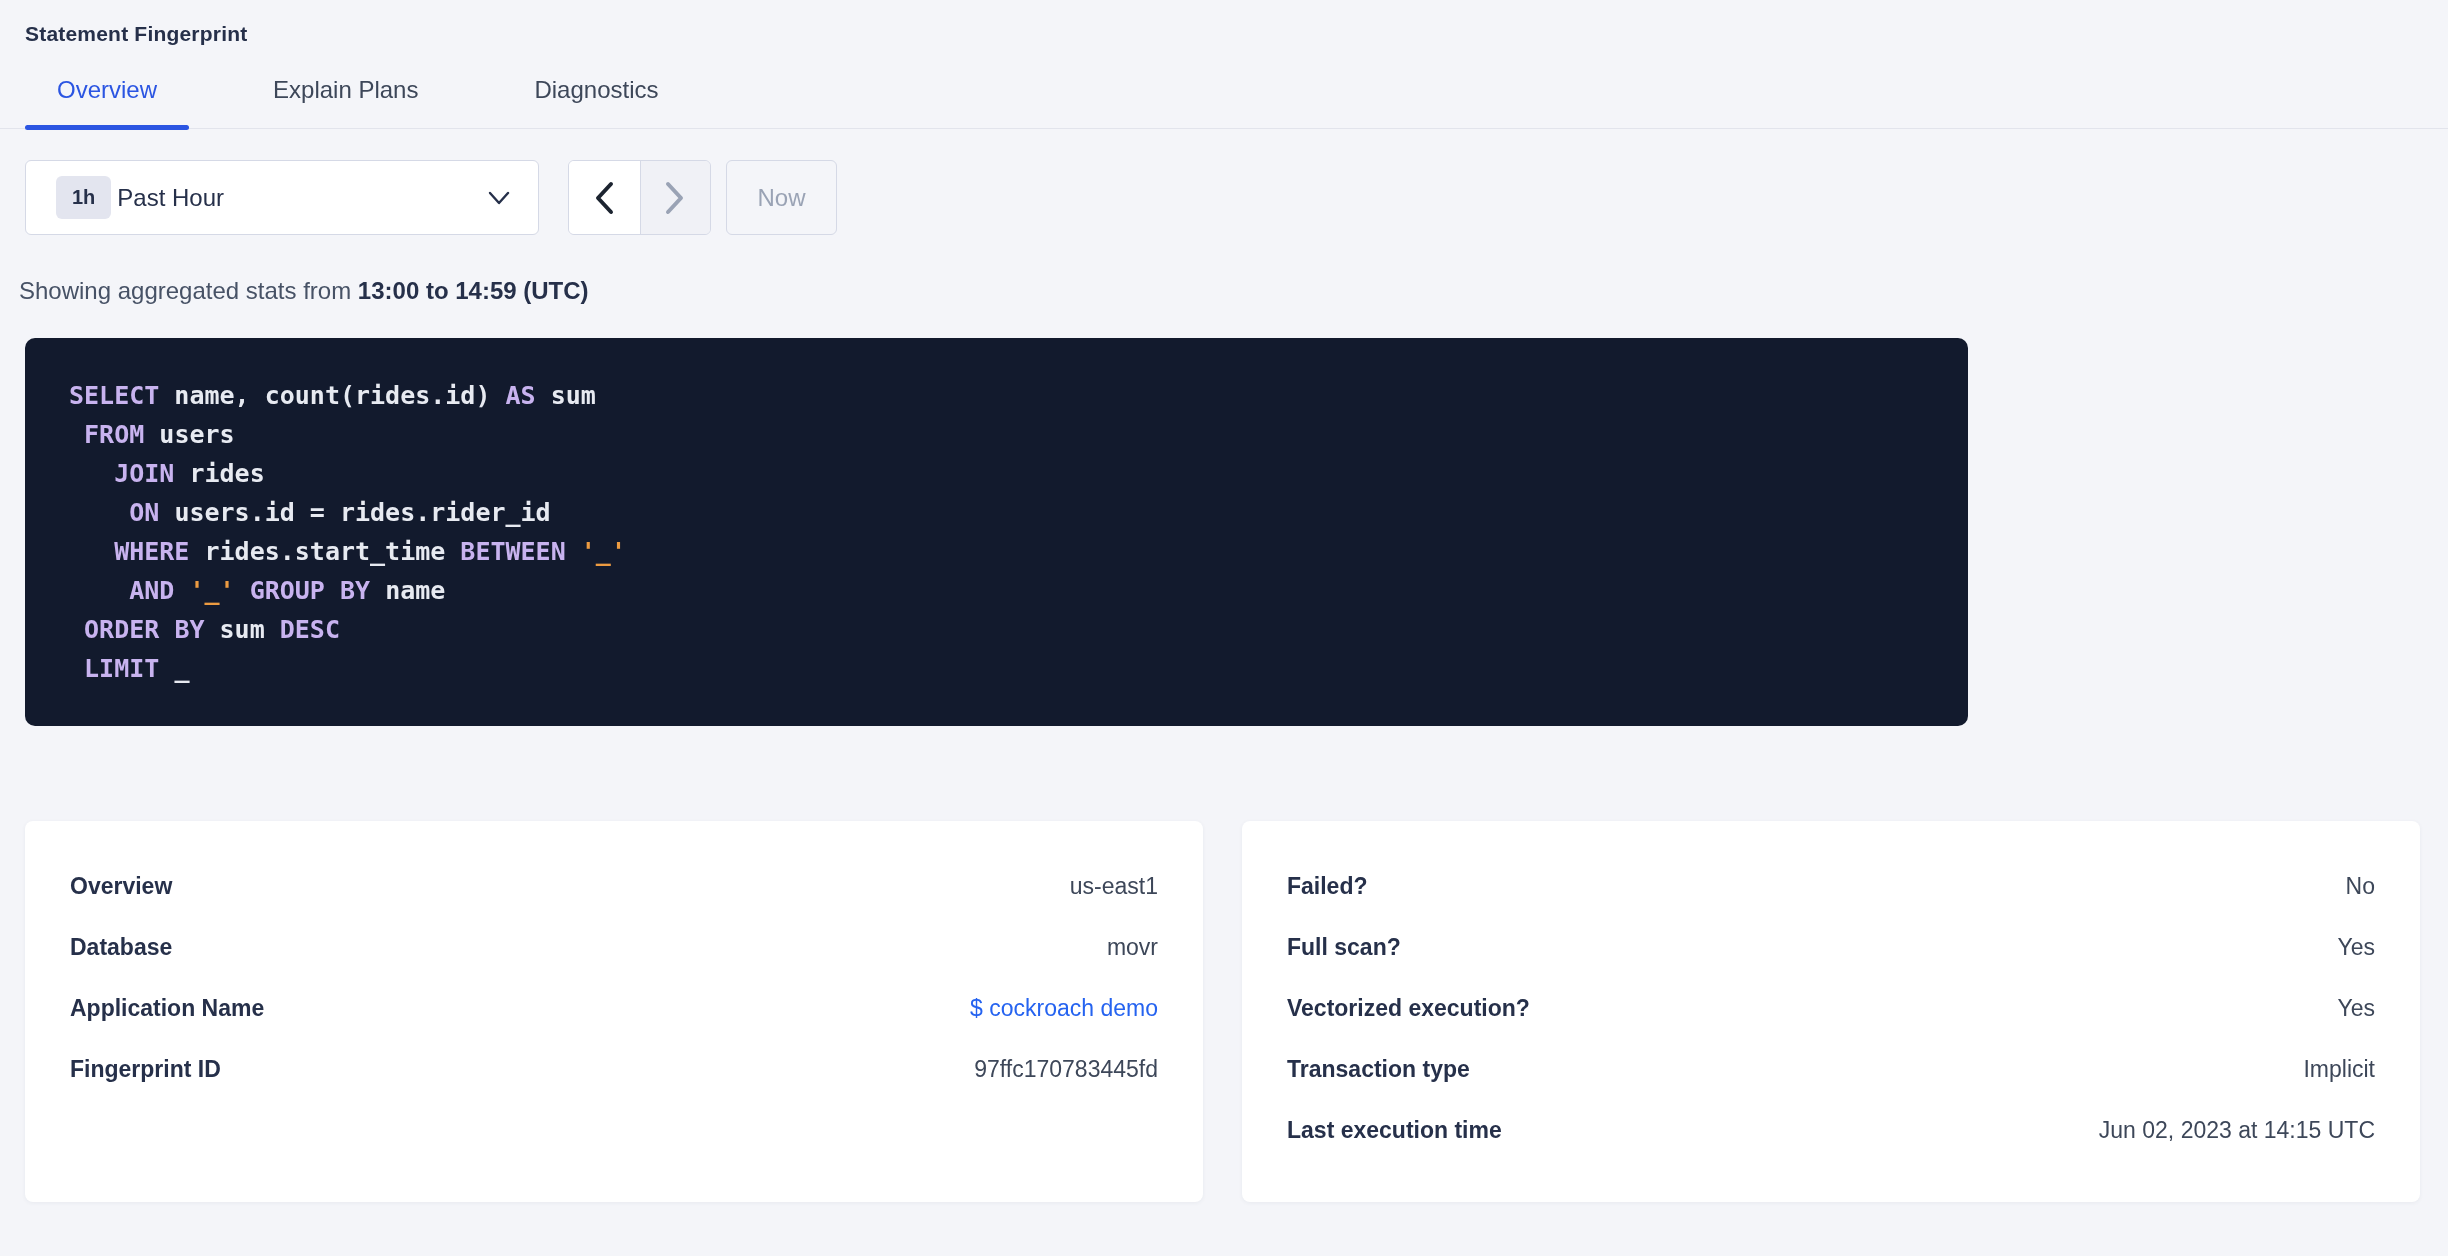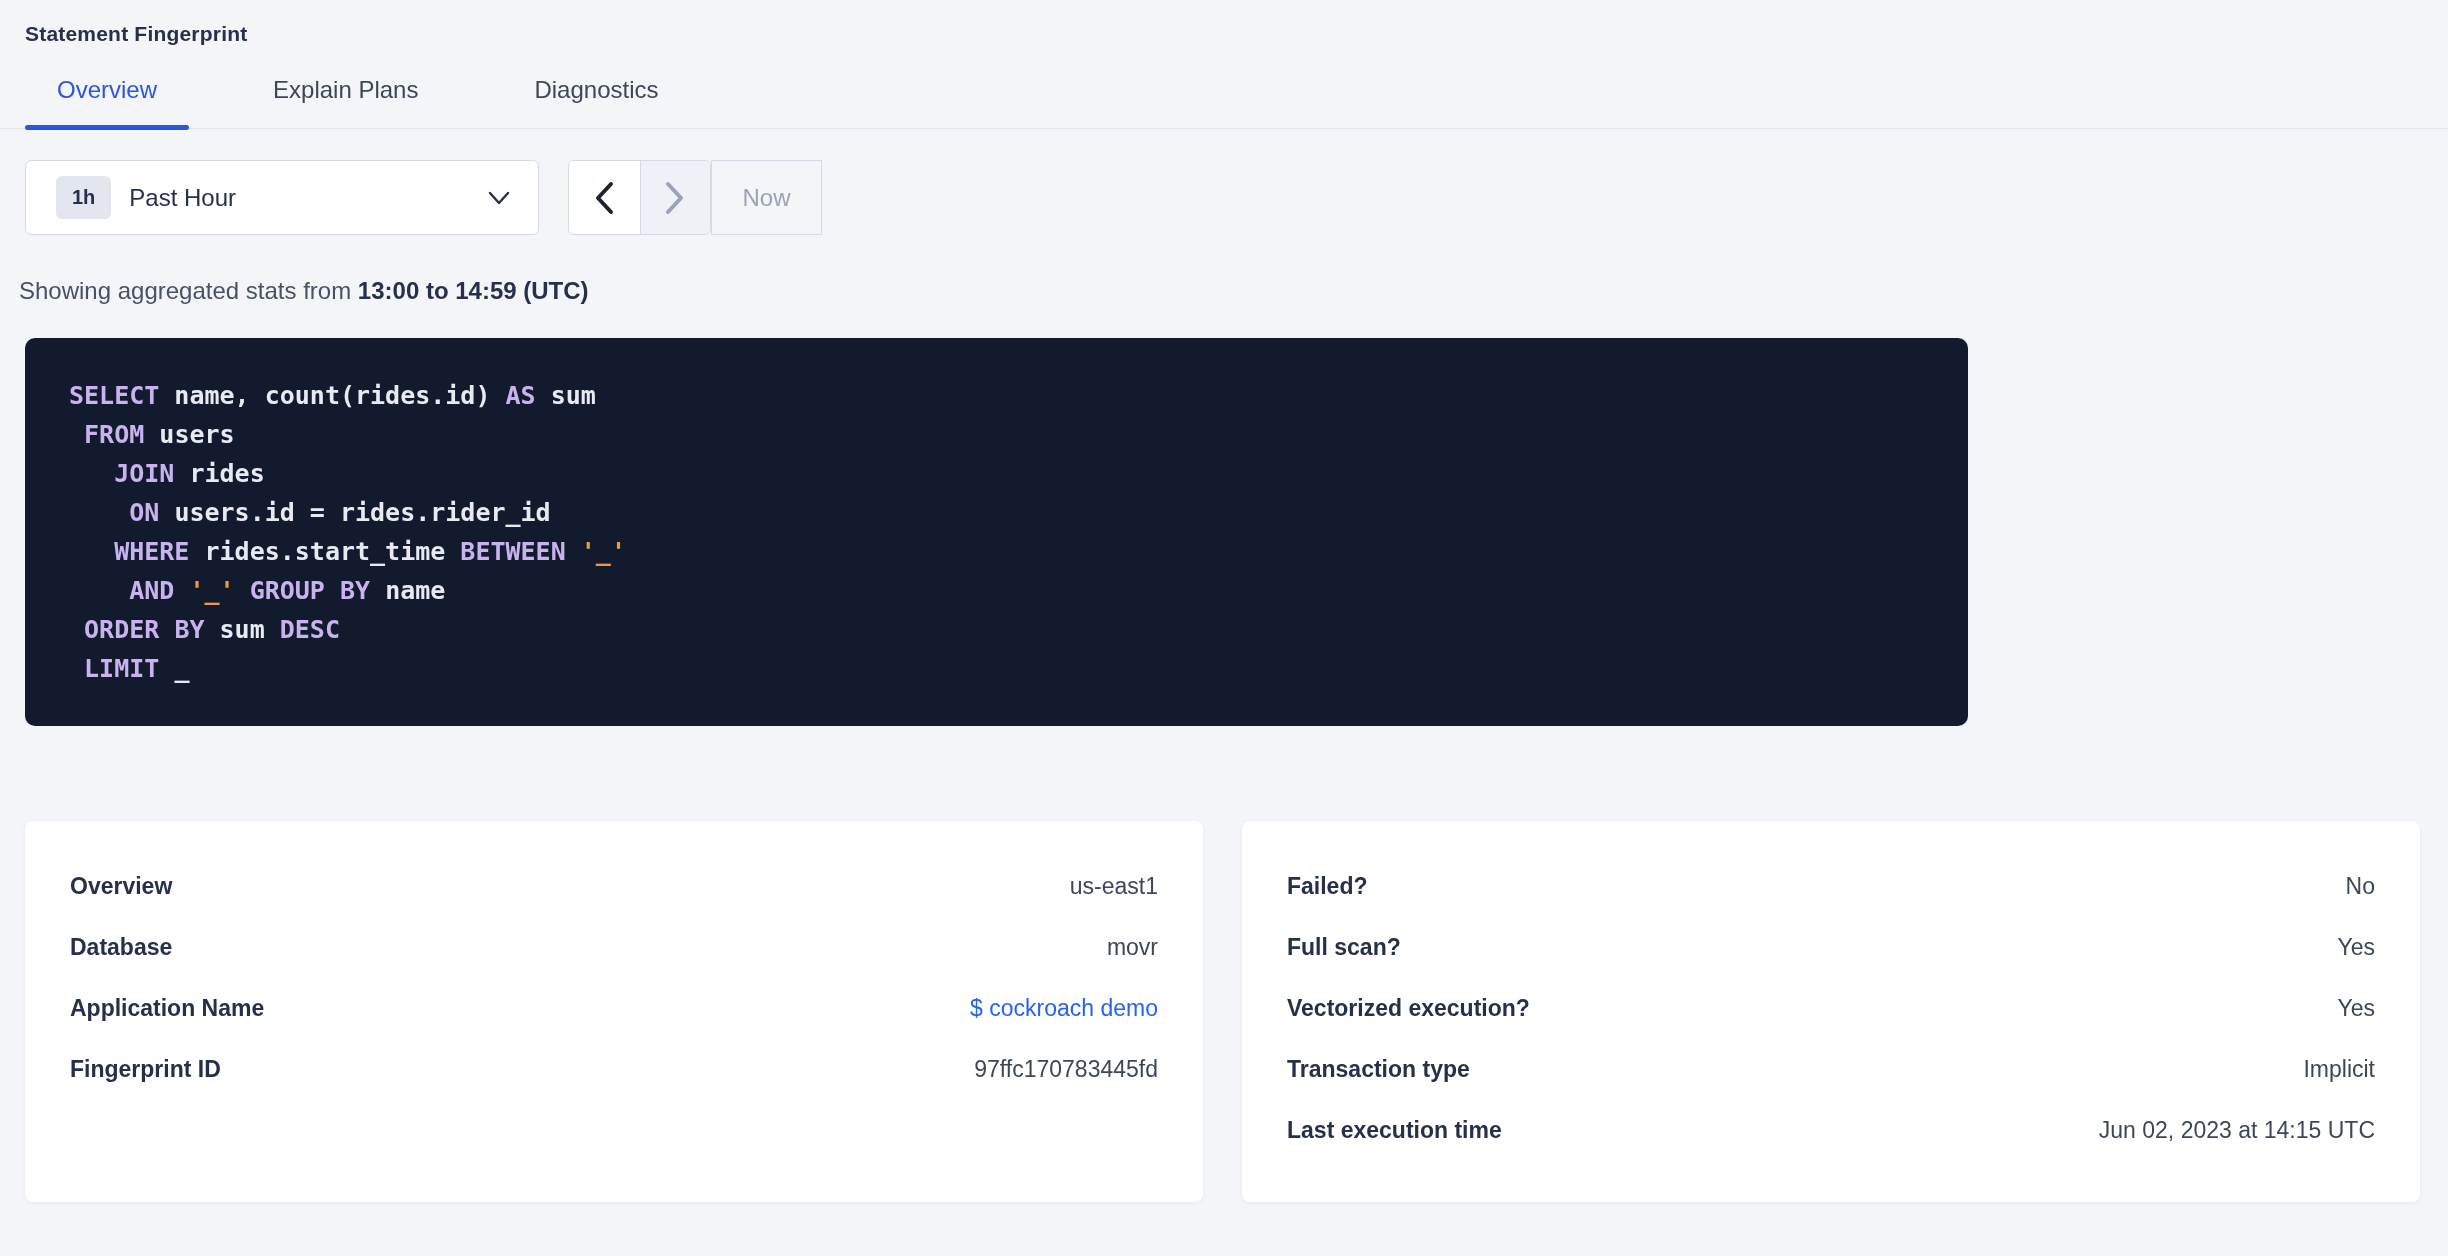--- a/index.html
+++ b/index.html
@@ -77,21 +77,21 @@
     cursor:pointer;
     font-family:inherit;
   }
   .time-badge{
     background:var(--badgebg);
     color:var(--text-dark);
     font-weight:700;
     font-size:20px;
     border-radius:6px;
     padding:10px 16px;
-    margin-right:18px;
+    margin-right:6px;
   }
   .time-label{
     font-size:24px;
     color:var(--text-dark);
     flex:1;
     text-align:left;
   }
   .chev-down{width:22px;height:14px;stroke:var(--text-dark);stroke-width:2.4;fill:none;stroke-linecap:round;stroke-linejoin:round;}
   .arrow-group{
     display:flex;
@@ -110,24 +110,24 @@
   }
   .arrow-btn.next{
     background:#f0f1f6;
     border-left:1px solid var(--border);
     cursor:default;
   }
   .chev{width:22px;height:34px;fill:none;stroke-linecap:round;stroke-linejoin:round;}
   .chev.left{stroke:#1c2430;stroke-width:4;}
   .chev.right{stroke:var(--disabled);stroke-width:4;}
   .now-btn{
-    margin-left:0;
+    margin-left:15px;
     width:111px;
     border:1px solid var(--border);
-    border-radius:0;
+    border-radius:6px;
     background:transparent;
     color:var(--disabled);
     font-size:24px;
     font-weight:500;
     font-family:inherit;
     cursor:default;
   }
   
   .stats-line{
     margin:42px 0 0 19px;

